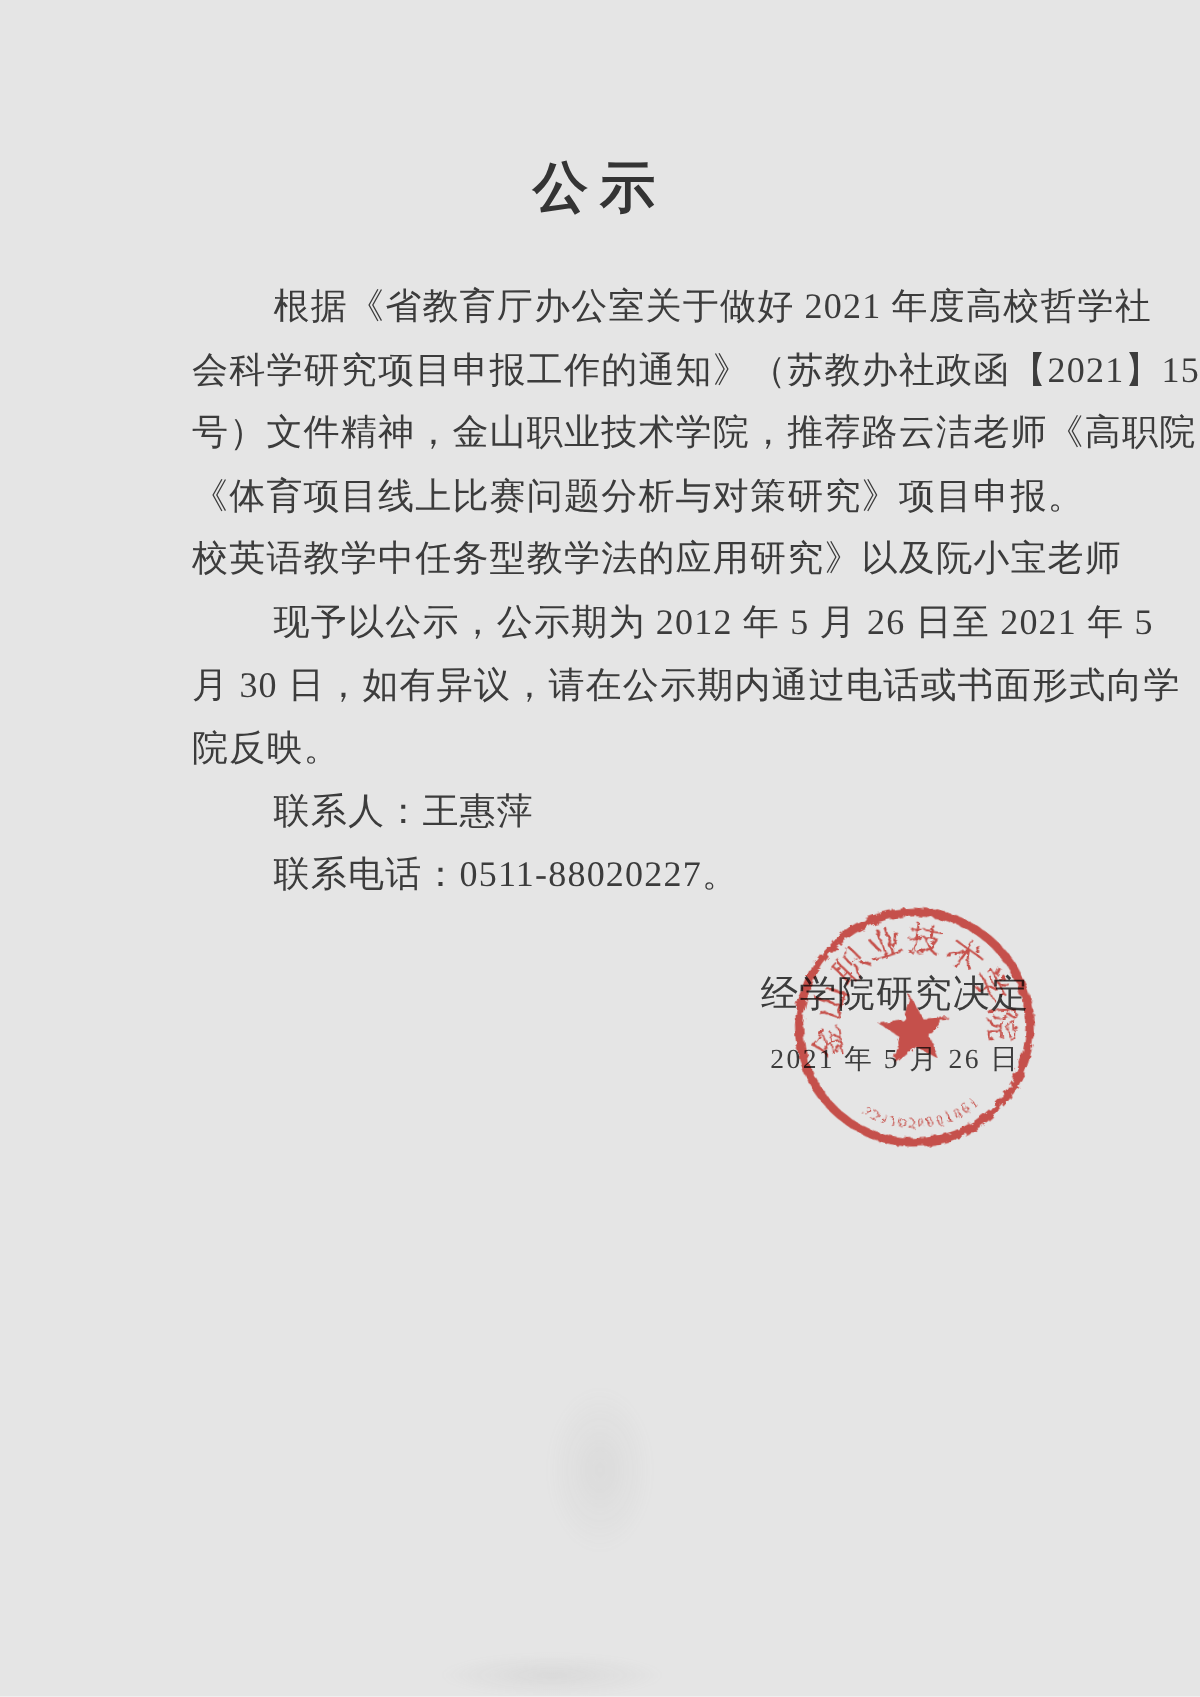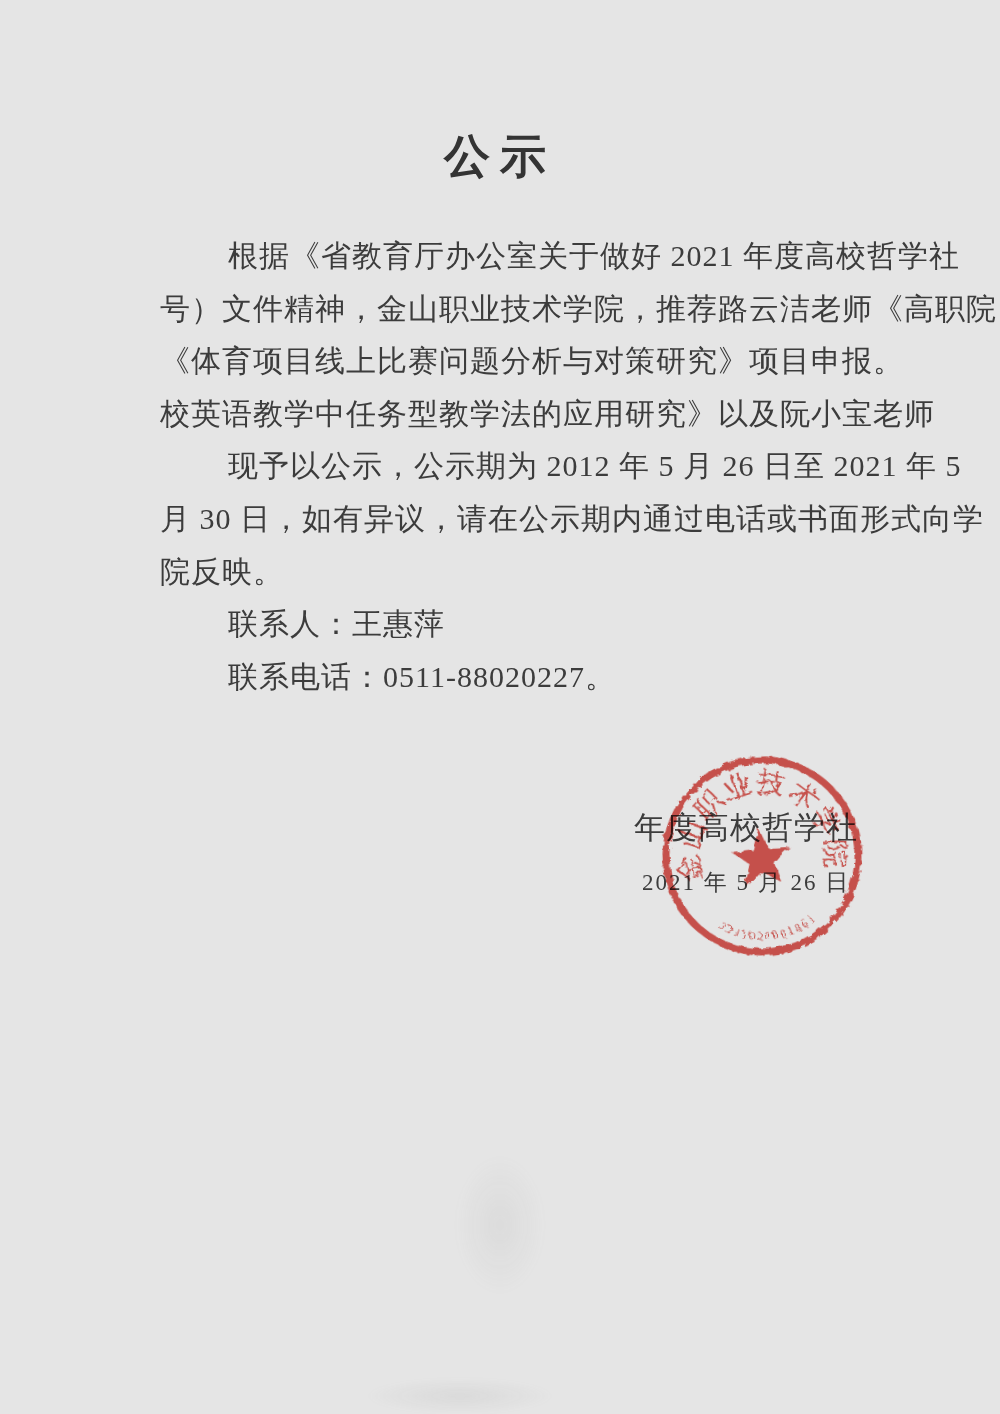--- a/index.html
+++ b/index.html
@@ -99,32 +99,33 @@
 </style>
 </head>
 <body>
 
 <div class="page">
 
   <h1 class="title">公示</h1>
 
   <div class="body-text">
     <div class="line indent">根据《省教育厅办公室关于做好 2021 年度高校哲学社</div>
+    <div class="line">会科学研究项目申报工作的通知》（苏教办社政函【2021】15</div>
     <div class="line">号）文件精神，金山职业技术学院，推荐路云洁老师《高职院</div>
     <div class="line">《体育项目线上比赛问题分析与对策研究》项目申报。</div>
     <div class="line">校英语教学中任务型教学法的应用研究》以及阮小宝老师</div>
     <div class="line indent">现予以公示，公示期为 2012 年 5 月 26 日至 2021 年 5</div>
     <div class="line">月 30 日，如有异议，请在公示期内通过电话或书面形式向学</div>
     <div class="line">院反映。</div>
     <div class="line indent">联系人：王惠萍</div>
     <div class="line indent">联系电话：0511-88020227。</div>
   </div>
 
   <div class="signature">
-    <div class="org">年度高校哲学社</div>
+    <div class="org">经学院研究决定</div>
     <div class="date">2021 年 5 月 26 日</div>
   </div>
 
   <svg class="seal" viewBox="0 0 264 264" xmlns="http://www.w3.org/2000/svg">
     <defs>
       <filter id="roughen" x="-15%" y="-15%" width="130%" height="130%">
         <feTurbulence type="fractalNoise" baseFrequency="0.14" numOctaves="3" seed="7" result="noise"></feTurbulence>
         <feDisplacementMap in="SourceGraphic" in2="noise" scale="6"></feDisplacementMap>
       </filter>
       <path id="arc-top" d="M 70.2 148.6 A 64 64 0 1 1 193.8 148.6" fill="none"></path>

